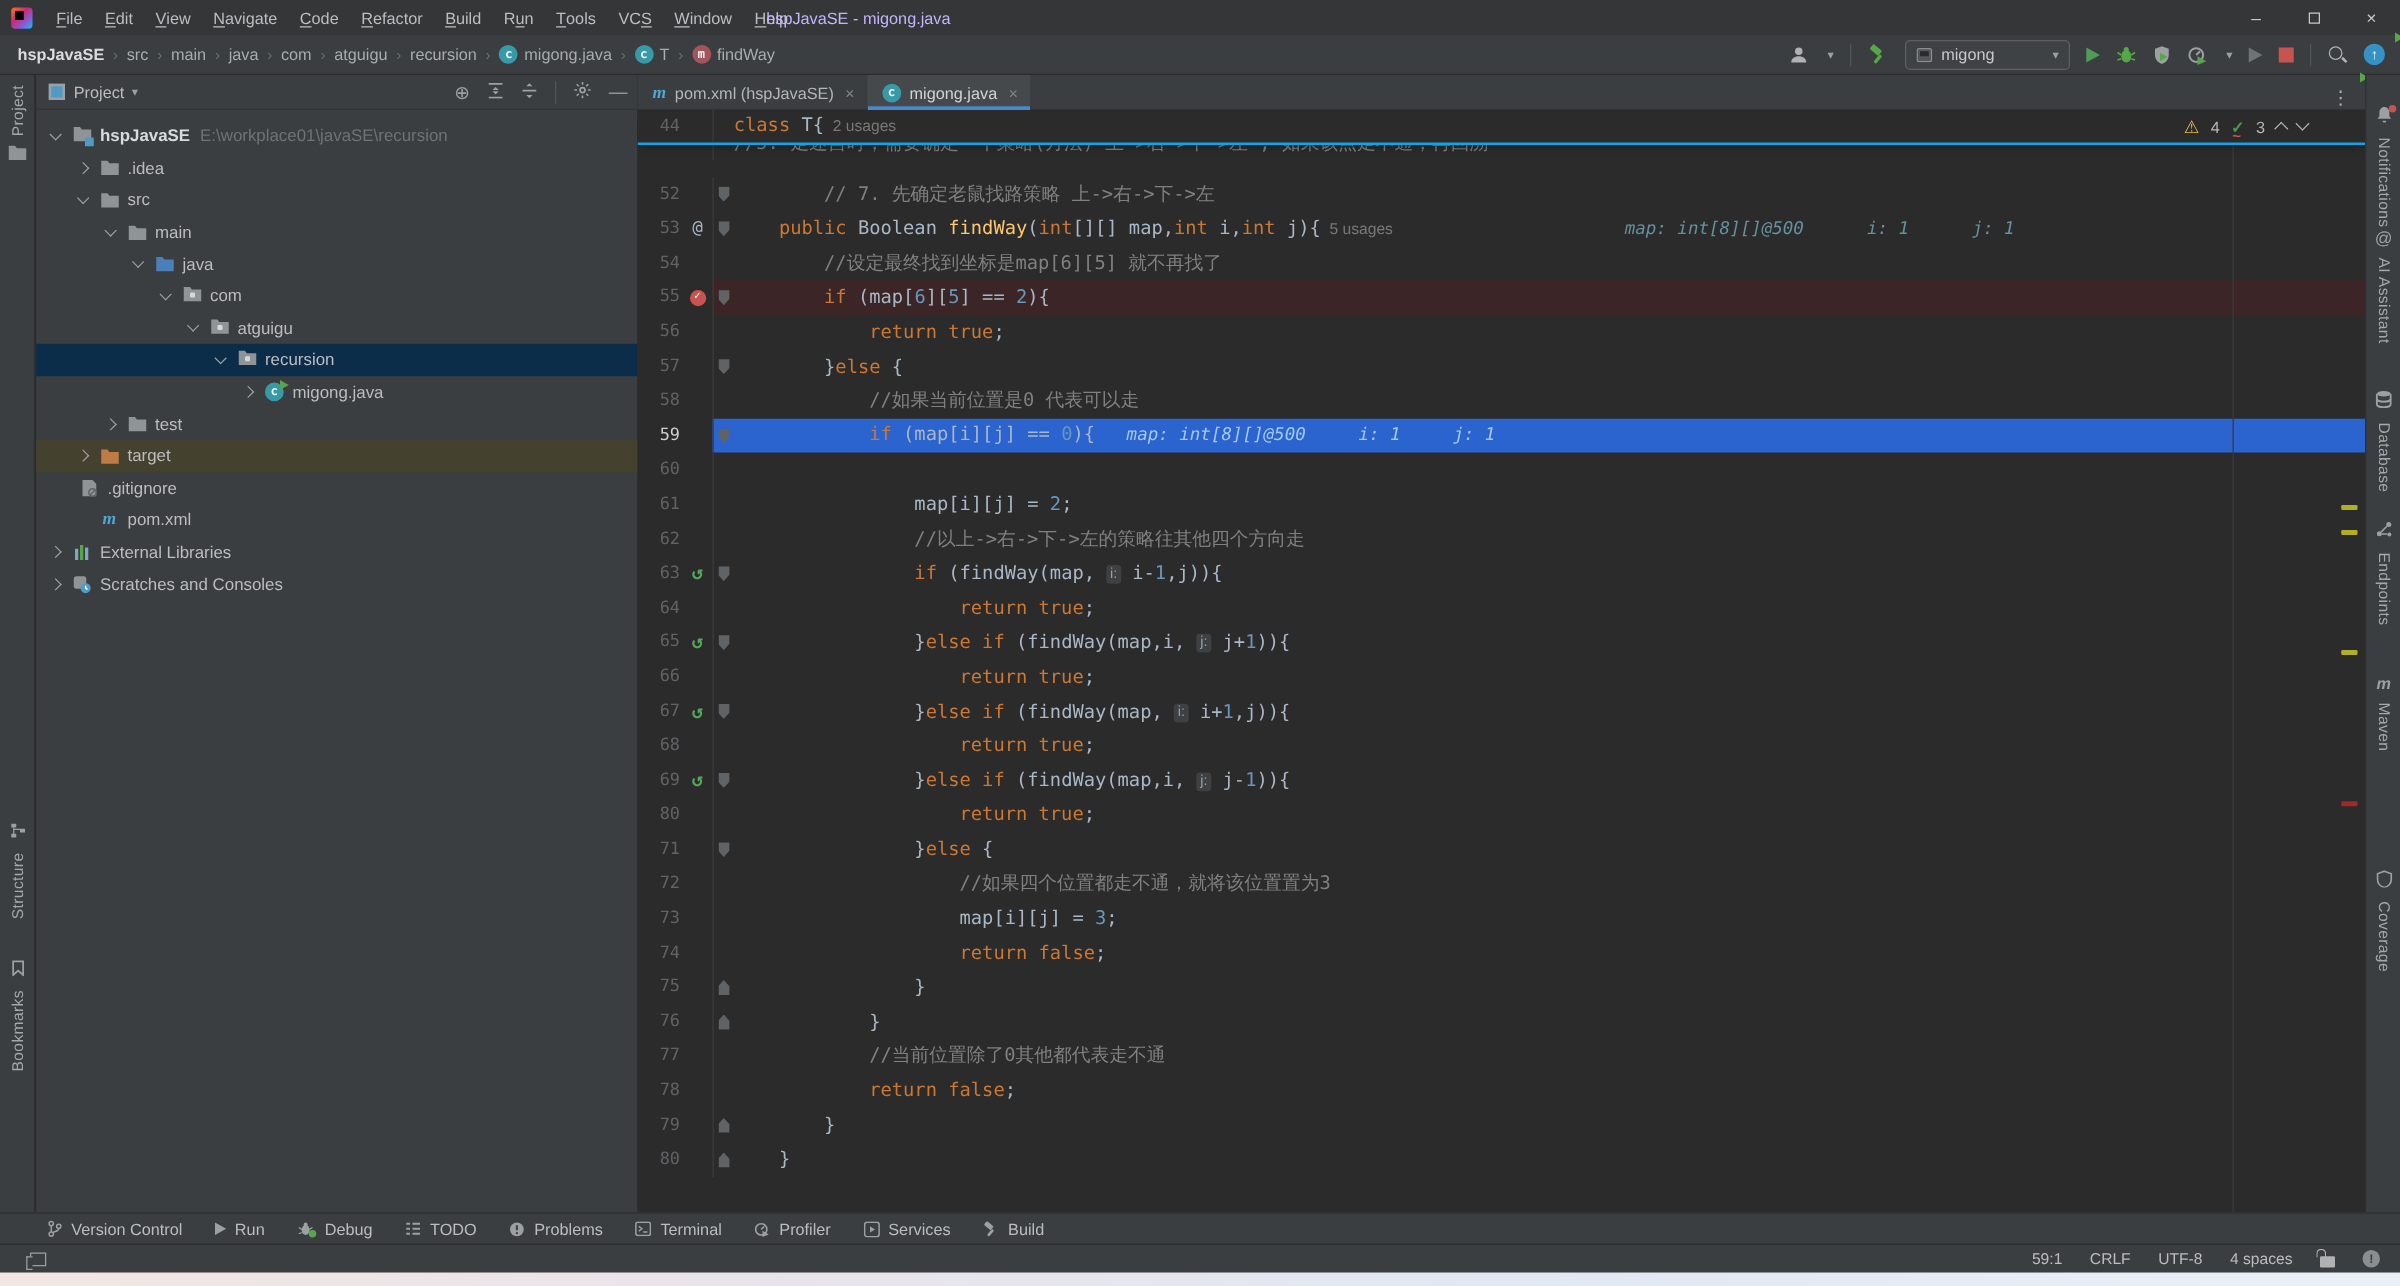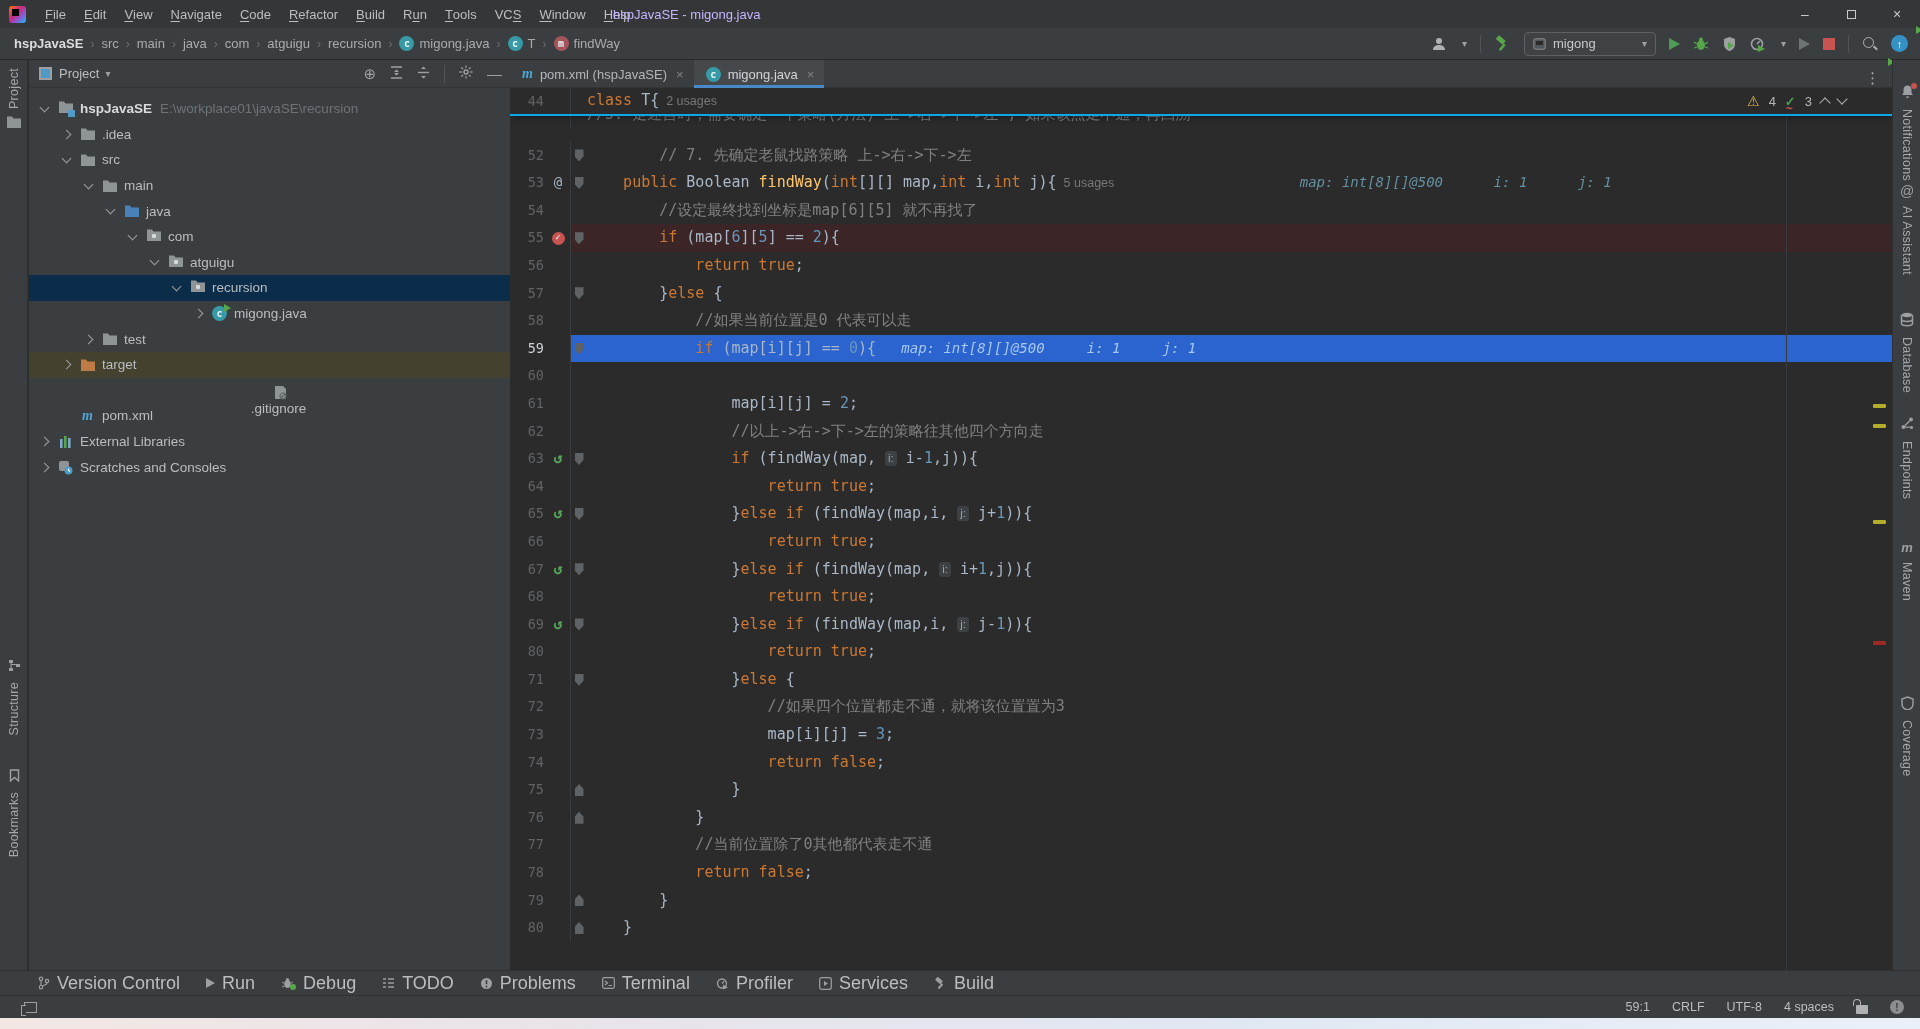--- a/index.html
+++ b/index.html
@@ -123,21 +123,21 @@
   .ok-check { color:#499C54; font-size:13px; font-weight:bold; position:relative; }
   .ok-check:after { content:"~"; position:absolute; left:1px; bottom:-7px; color:#C75450; font-size:12px; }
   .chev-ud { width:8px; height:8px; border-right:1.8px solid #AFB1B3; border-bottom:1.8px solid #AFB1B3; }
   .chev-up { transform:rotate(-135deg); margin-top:4px; }
   .chev-dn { transform:rotate(45deg); margin-bottom:4px; }
   .stripe-mark { position:absolute; right:6px; width:13px; height:4px; z-index:4; border-radius:1px; }
 
   
   #bottom-stripe { position:absolute; top:970px; left:0; width:1920px; height:25px; background:#3B3E40;
     border-top:1px solid #2F3132; display:flex; align-items:center; gap:26px; padding-left:38px; }
-  .btool { display:flex; align-items:center; gap:7px; color:#BBBDBF; font-size:18px; }
+  .btool { display:flex; align-items:center; gap:7px; color:#BBBDBF; font-size:13px; }
   .btool .bico { color:#9DA0A2; font-size:12px; display:flex; align-items:center; }
   .greendot { width:6px; height:6px; border-radius:50%; background:#57A64A; margin-left:-4px; margin-top:7px; }
   #statusbar { position:absolute; top:995px; left:0; width:1920px; height:23px; background:#3B3E40;
     border-top:1px solid #2F3132; display:flex; align-items:center; color:#BBBDBF; font-size:12.5px; }
   #status-right { margin-left:auto; display:flex; align-items:center; gap:22px; padding-right:16px; }
   #status-left-ico { margin-left:24px; width:13px; height:11px; border:1.6px solid #9DA0A2; position:relative; }
   #status-left-ico:after { content:""; position:absolute; left:-4px; top:2px; width:4px; height:9px; border:1.6px solid #9DA0A2; border-right:none; background:#3B3E40; }
   .lock-ico { position:relative; width:12px; height:9px; background:#AFB1B3; border-radius:1px; margin-top:5px; }
   .lock-ico:before { content:""; position:absolute; left:-1px; top:-6px; width:6px; height:6px;
     border:1.7px solid #AFB1B3; border-bottom:none; border-radius:4px 4px 0 0; transform:translateX(-2px); }
@@ -431,21 +431,21 @@
         </div>
         <div class="tree-row olive" style="padding-left: 34px;">
           <span class="chv right"></span>
           <span class="tree-ico">
             <svg width="16" height="14" viewBox="0 0 16 14">
               <path d="M1 1.5h5l1.5 2H15v9.5H1z" fill="#BE7B45"></path>
             </svg>
           </span>
           <span class="tree-label">target</span>
         </div>
-        <div class="tree-row" style="padding-left: 18px; flex-direction: column;">
+        <div class="tree-row" style="padding-left: 18px;">
           <span class="chv none"></span>
           <span class="tree-ico">
             <svg width="13" height="15" viewBox="0 0 13 15">
               <path d="M1 1h8l3 3v10H1z" fill="#8F9496"></path>
               <circle cx="9" cy="11" r="3" fill="none" stroke="#5F6365" stroke-width="1.2"></circle>
               <path d="M7 13l4-4" stroke="#5F6365" stroke-width="1.2"></path>
             </svg>
           </span>
           <span class="tree-label">.gitignore</span>
         </div>

